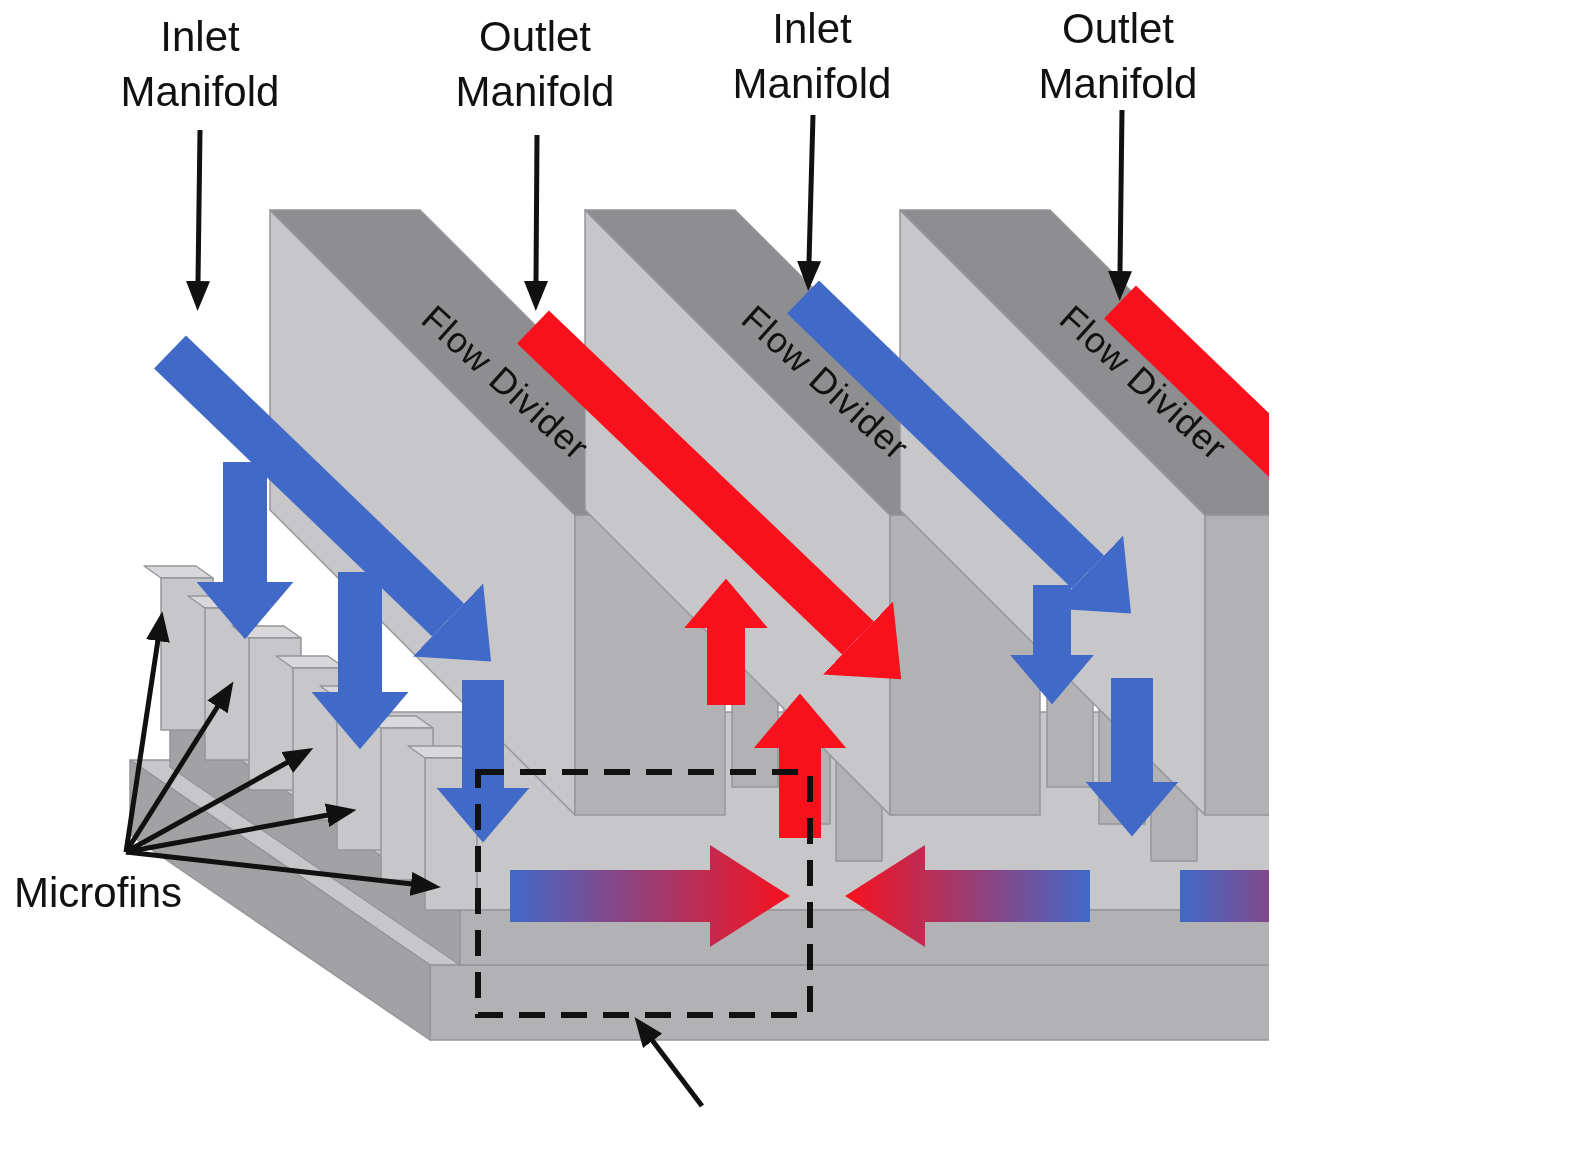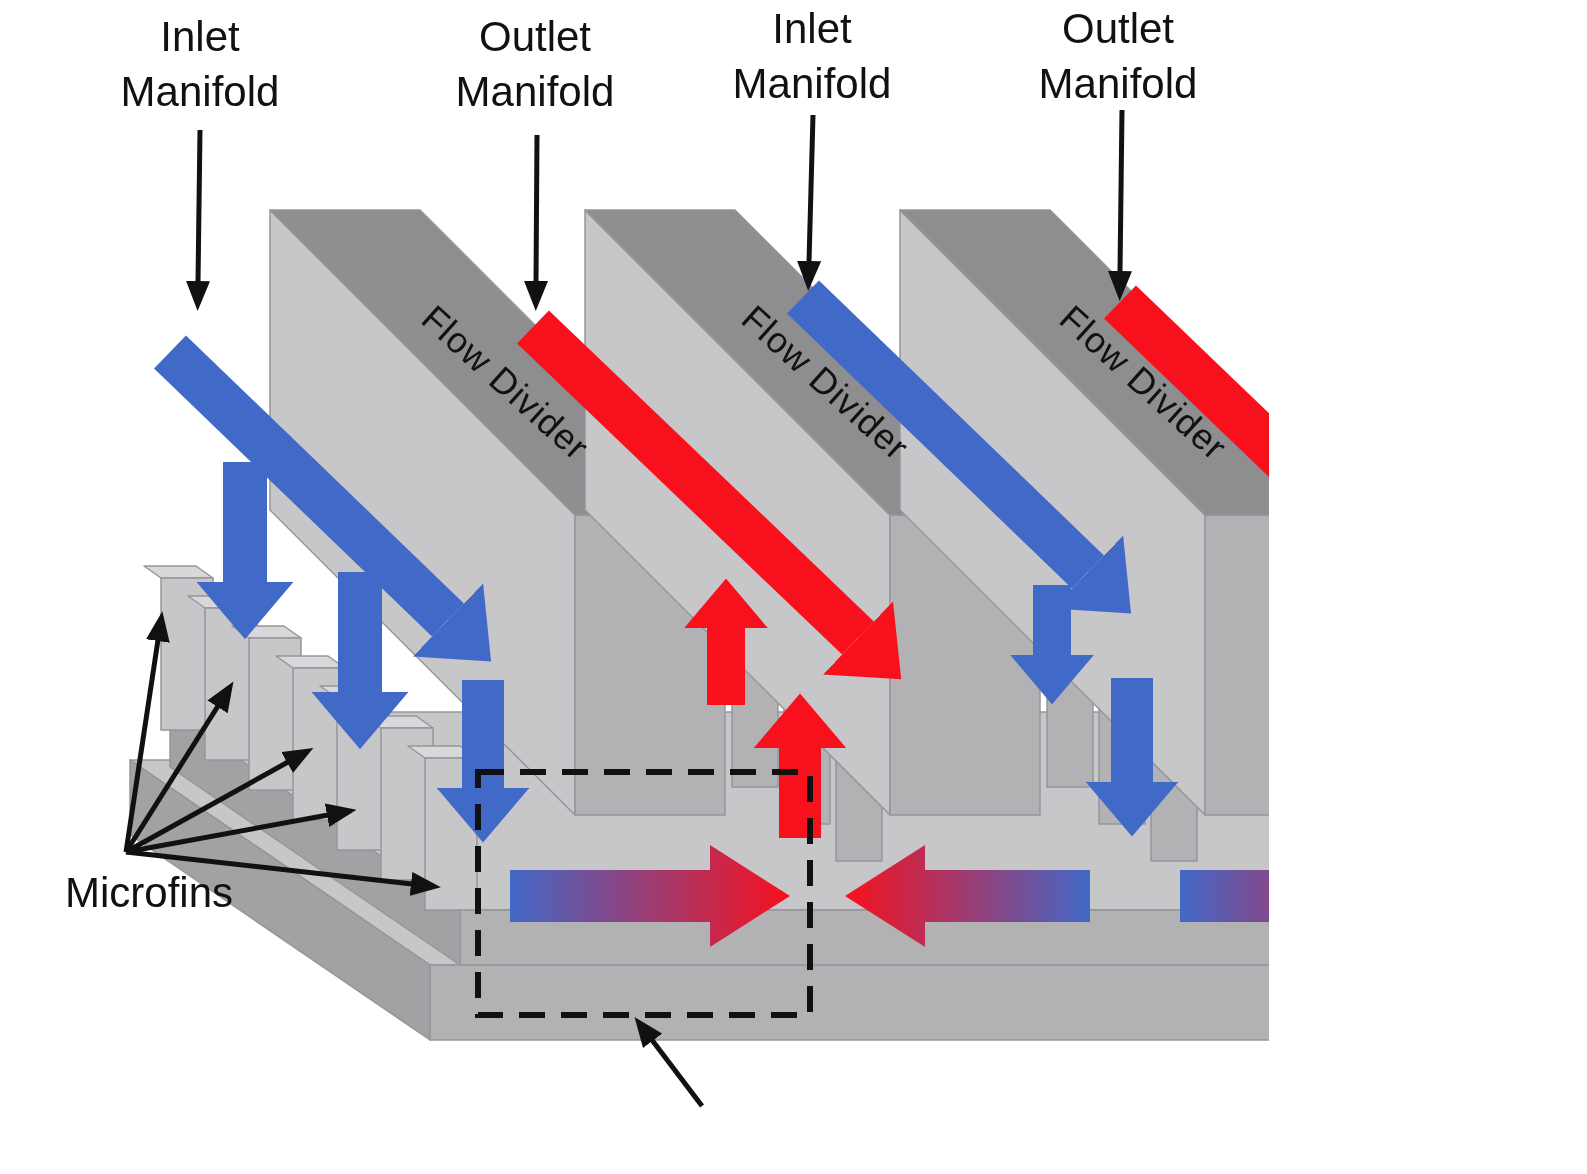--- a/index.html
+++ b/index.html
@@ -7,21 +7,21 @@
     position:relative;width:1269px;height:1174px;overflow:hidden;
     background:var(--background,#fff);
     font-family:"Liberation Sans", sans-serif;
     border-radius:9px;
   }
   #scene{position:absolute;left:0;top:0;}
   .lbl{
     position:absolute;color:var(--ink,#111);font-size:42px;line-height:1.3;
     text-align:center;white-space:normal;
   }
-  .lbl.left{text-align:center;margin-left:20px;}
+  .lbl.left{text-align:left;}
   .rot{
     font-size:36px;transform:rotate(42deg);transform-origin:50% 50%;
     white-space:nowrap;letter-spacing:1px;
   }
   
   .blk{stroke:#96969a;stroke-width:1.5;stroke-linejoin:round;}
   .f-light{fill:var(--block_light,#c7c7c9);}
   .f-mid{fill:var(--block_mid,#b2b2b4);}
   .f-dark{fill:var(--block_dark,#8e8e90);}
   .f-dark2{fill:#a2a2a4;}

